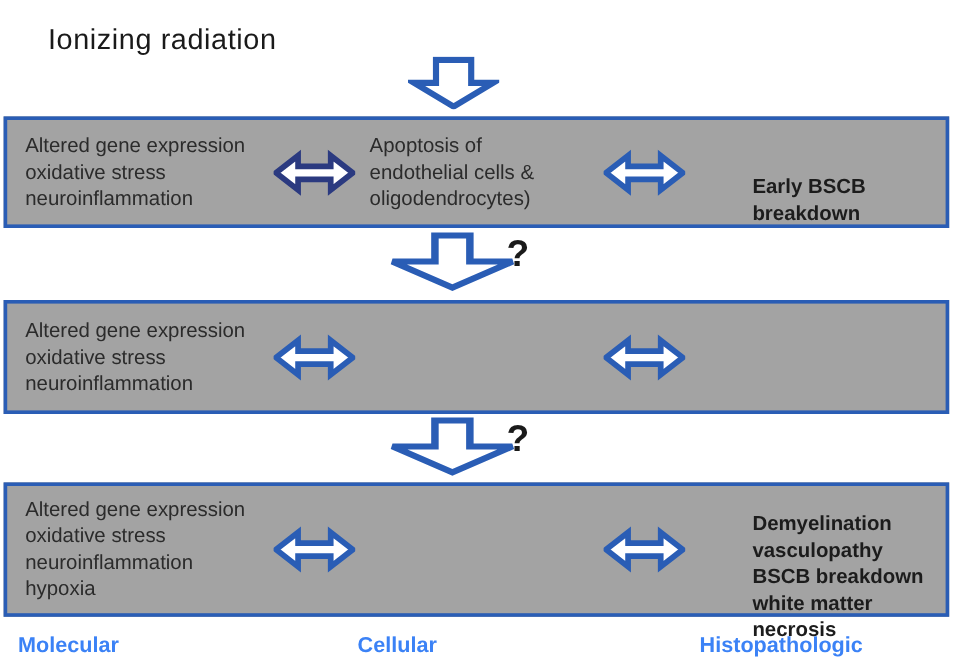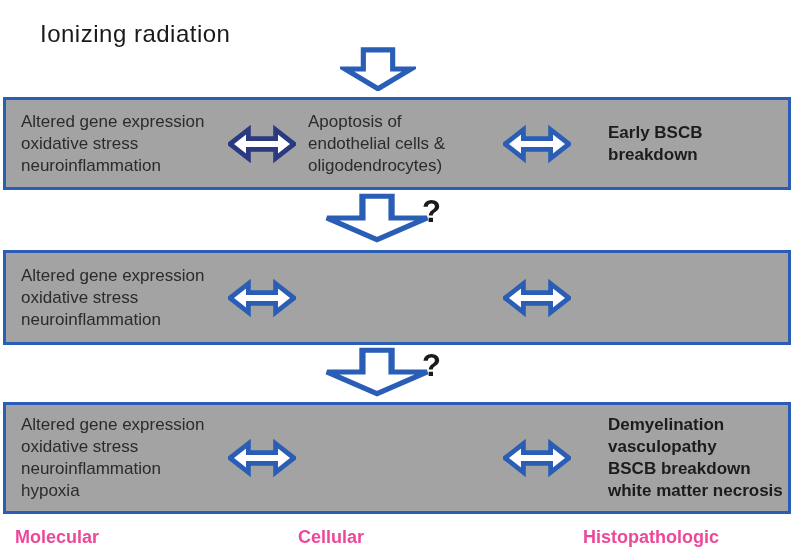--- a/index.html
+++ b/index.html
@@ -17,39 +17,39 @@
   }
   #box-acute{top:97px;height:93px;}
   #box-early{top:250px;height:95px;}
   #box-late{top:402px;height:112px;}
   .cell-text{
     position:absolute;top:50%;transform:translateY(-50%);
     font-size:17px;line-height:22px;white-space:pre-line;color:#2b2b2b;
   }
   .col-mol{left:15px;}
   .col-cell{left:302px;}
-  .col-hist{left:602px;font-weight:bold;color:#1c1c1c;}
+  .col-hist{left:621px;font-weight:bold;color:#1c1c1c;margin-top:23px;}
   .h-arrow{
     position:absolute;top:50%;transform:translateY(-50%);
     width:68px;height:46px;
   }
   .h-arrow-left{left:222px;}
   .h-arrow-right{left:497px;}
   .v-arrow{position:absolute;}
   #top-arrow{left:340px;top:47px;width:76px;height:44px;}
   .mid-arrow{left:325px;width:104px;height:50px;}
   #mid-arrow-1{top:193px;}
   #mid-arrow-2{top:347px;}
   .qmark{
     position:absolute;left:422px;font-size:31px;font-weight:bold;color:#1a1a1a;
   }
   #qmark-1{top:194px;}
   #qmark-2{top:348px;}
   .footer-label{
-    position:absolute;top:527px;font-size:18px;font-weight:bold;color:#ec4899;
+    position:absolute;top:527px;font-size:18px;font-weight:bold;color:#3b82f6;
   }
   #footer-molecular{left:15px;}
   #footer-cellular{left:298px;text-align:right;}
   #footer-histopathologic{left:583px;}
   svg{display:block;}
 </style>
 </head>
 <body>
 
 <div id="canvas">

